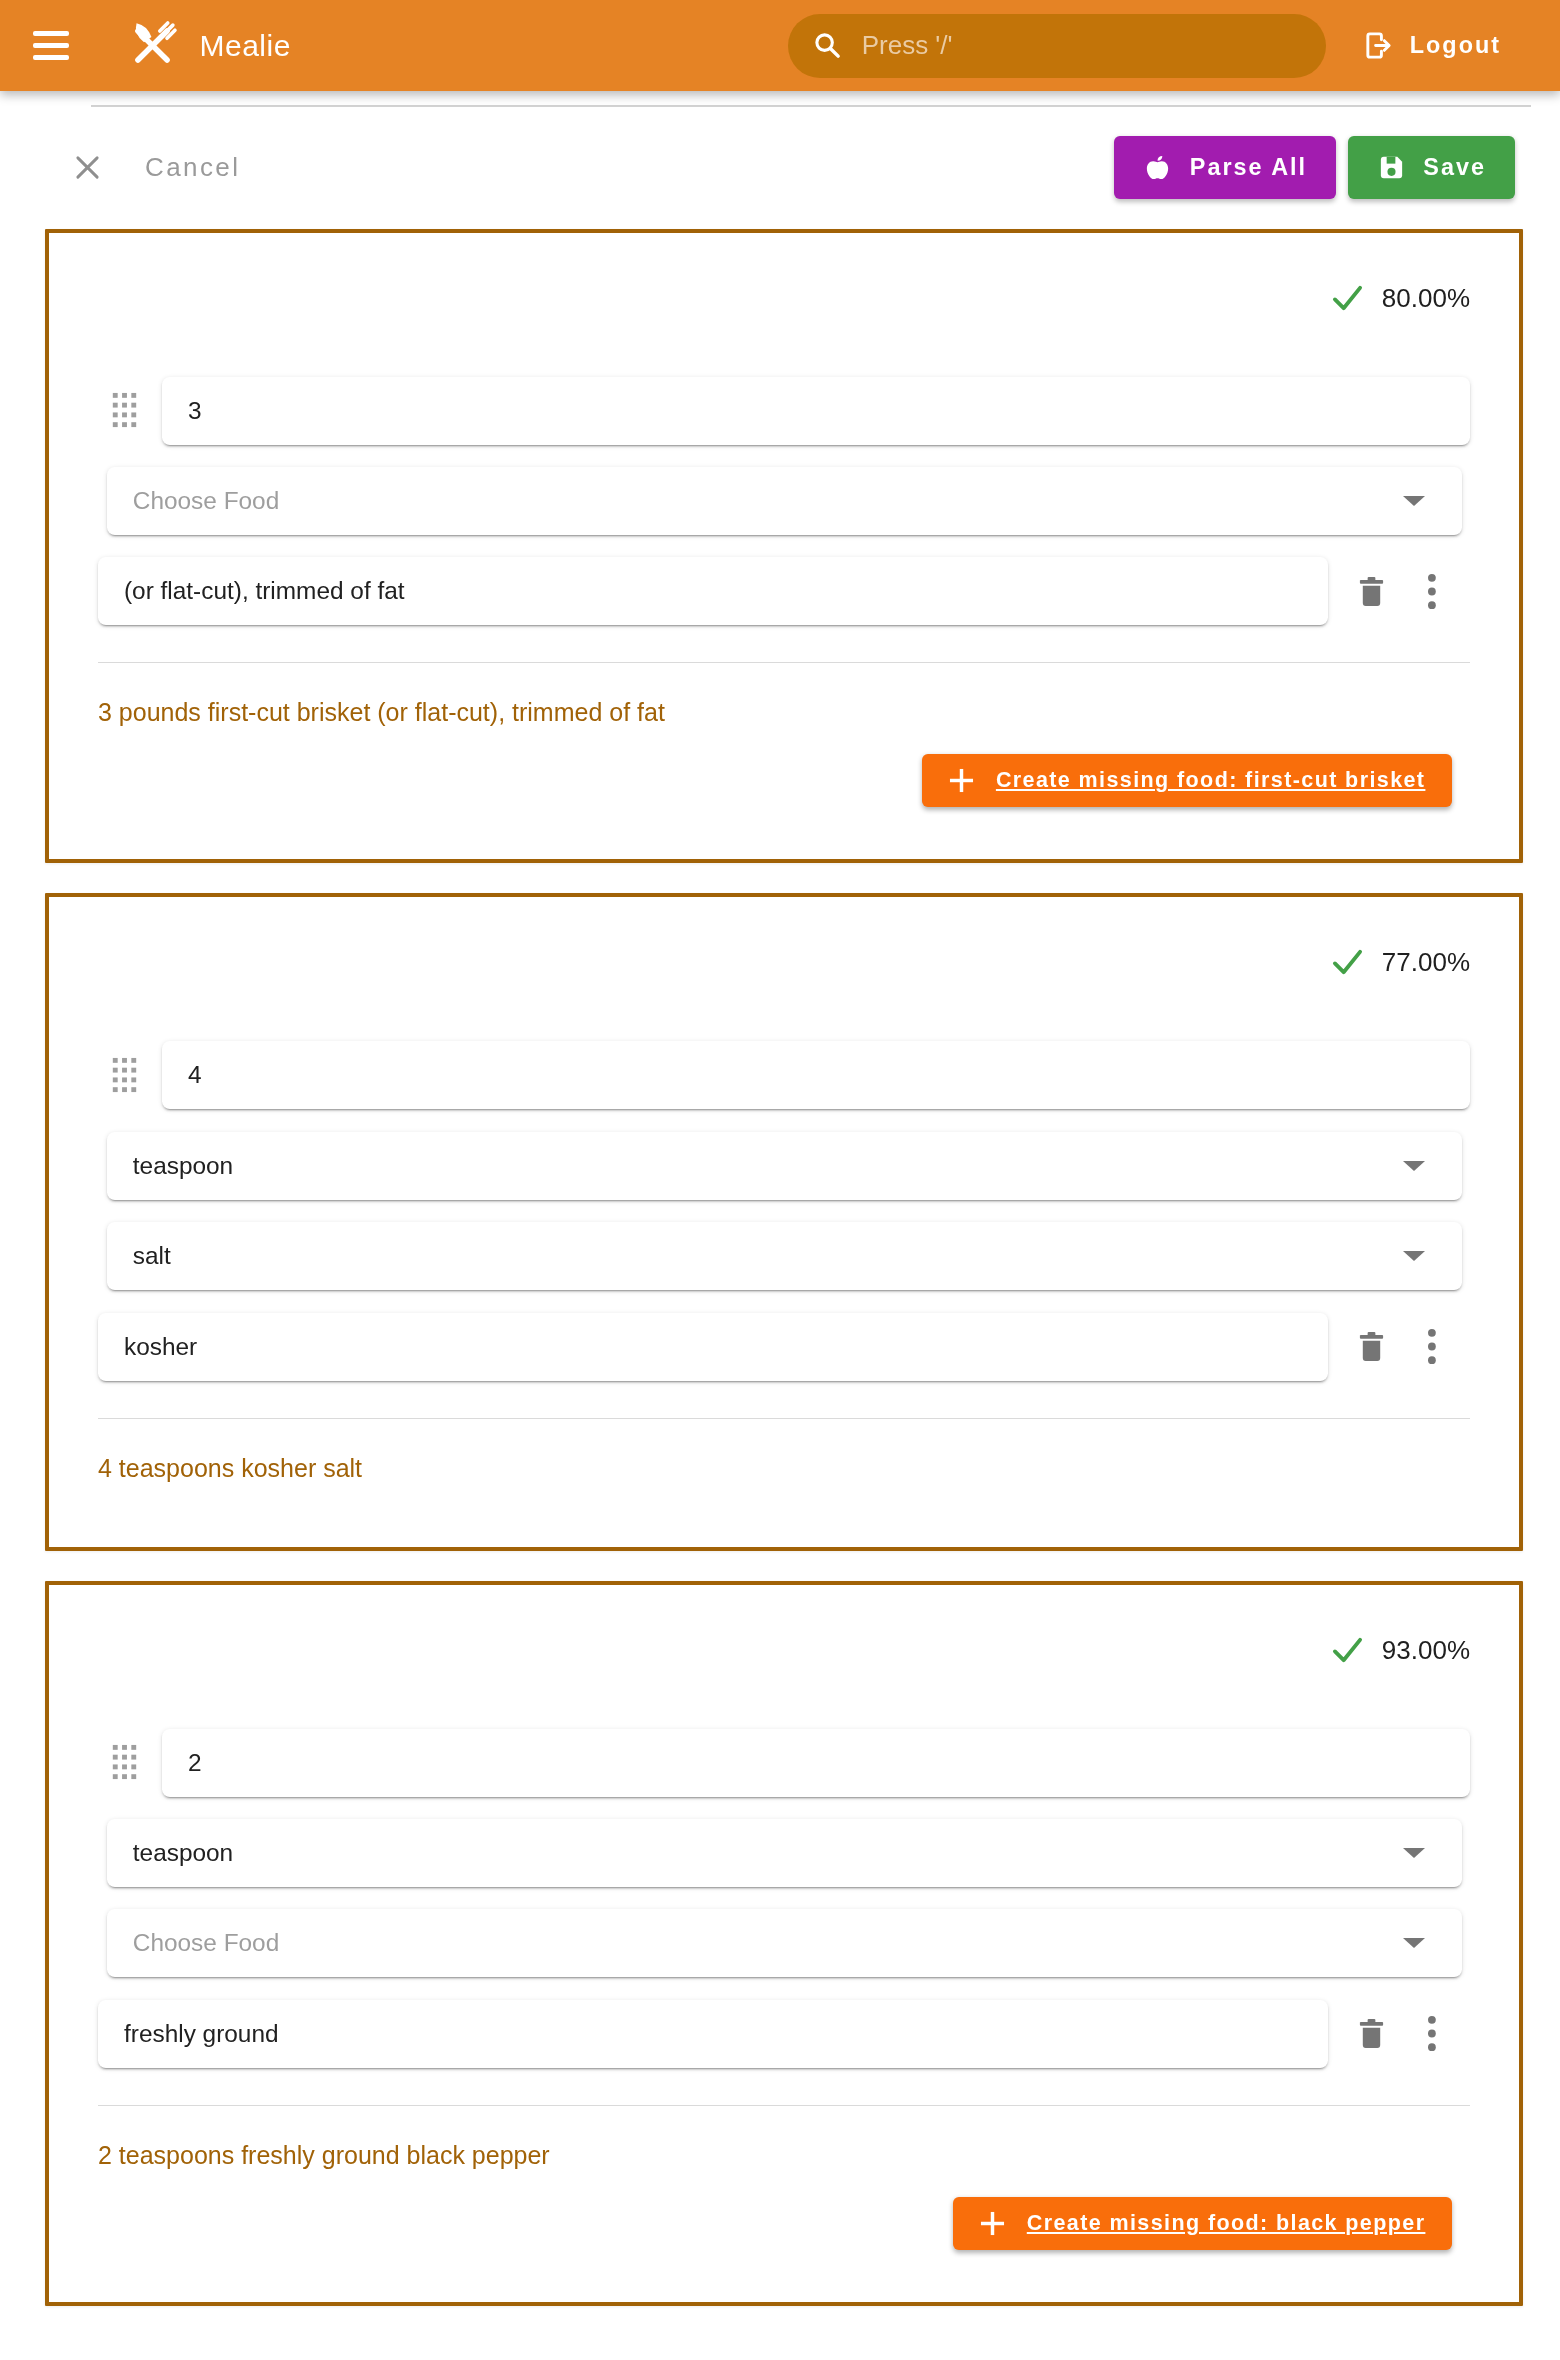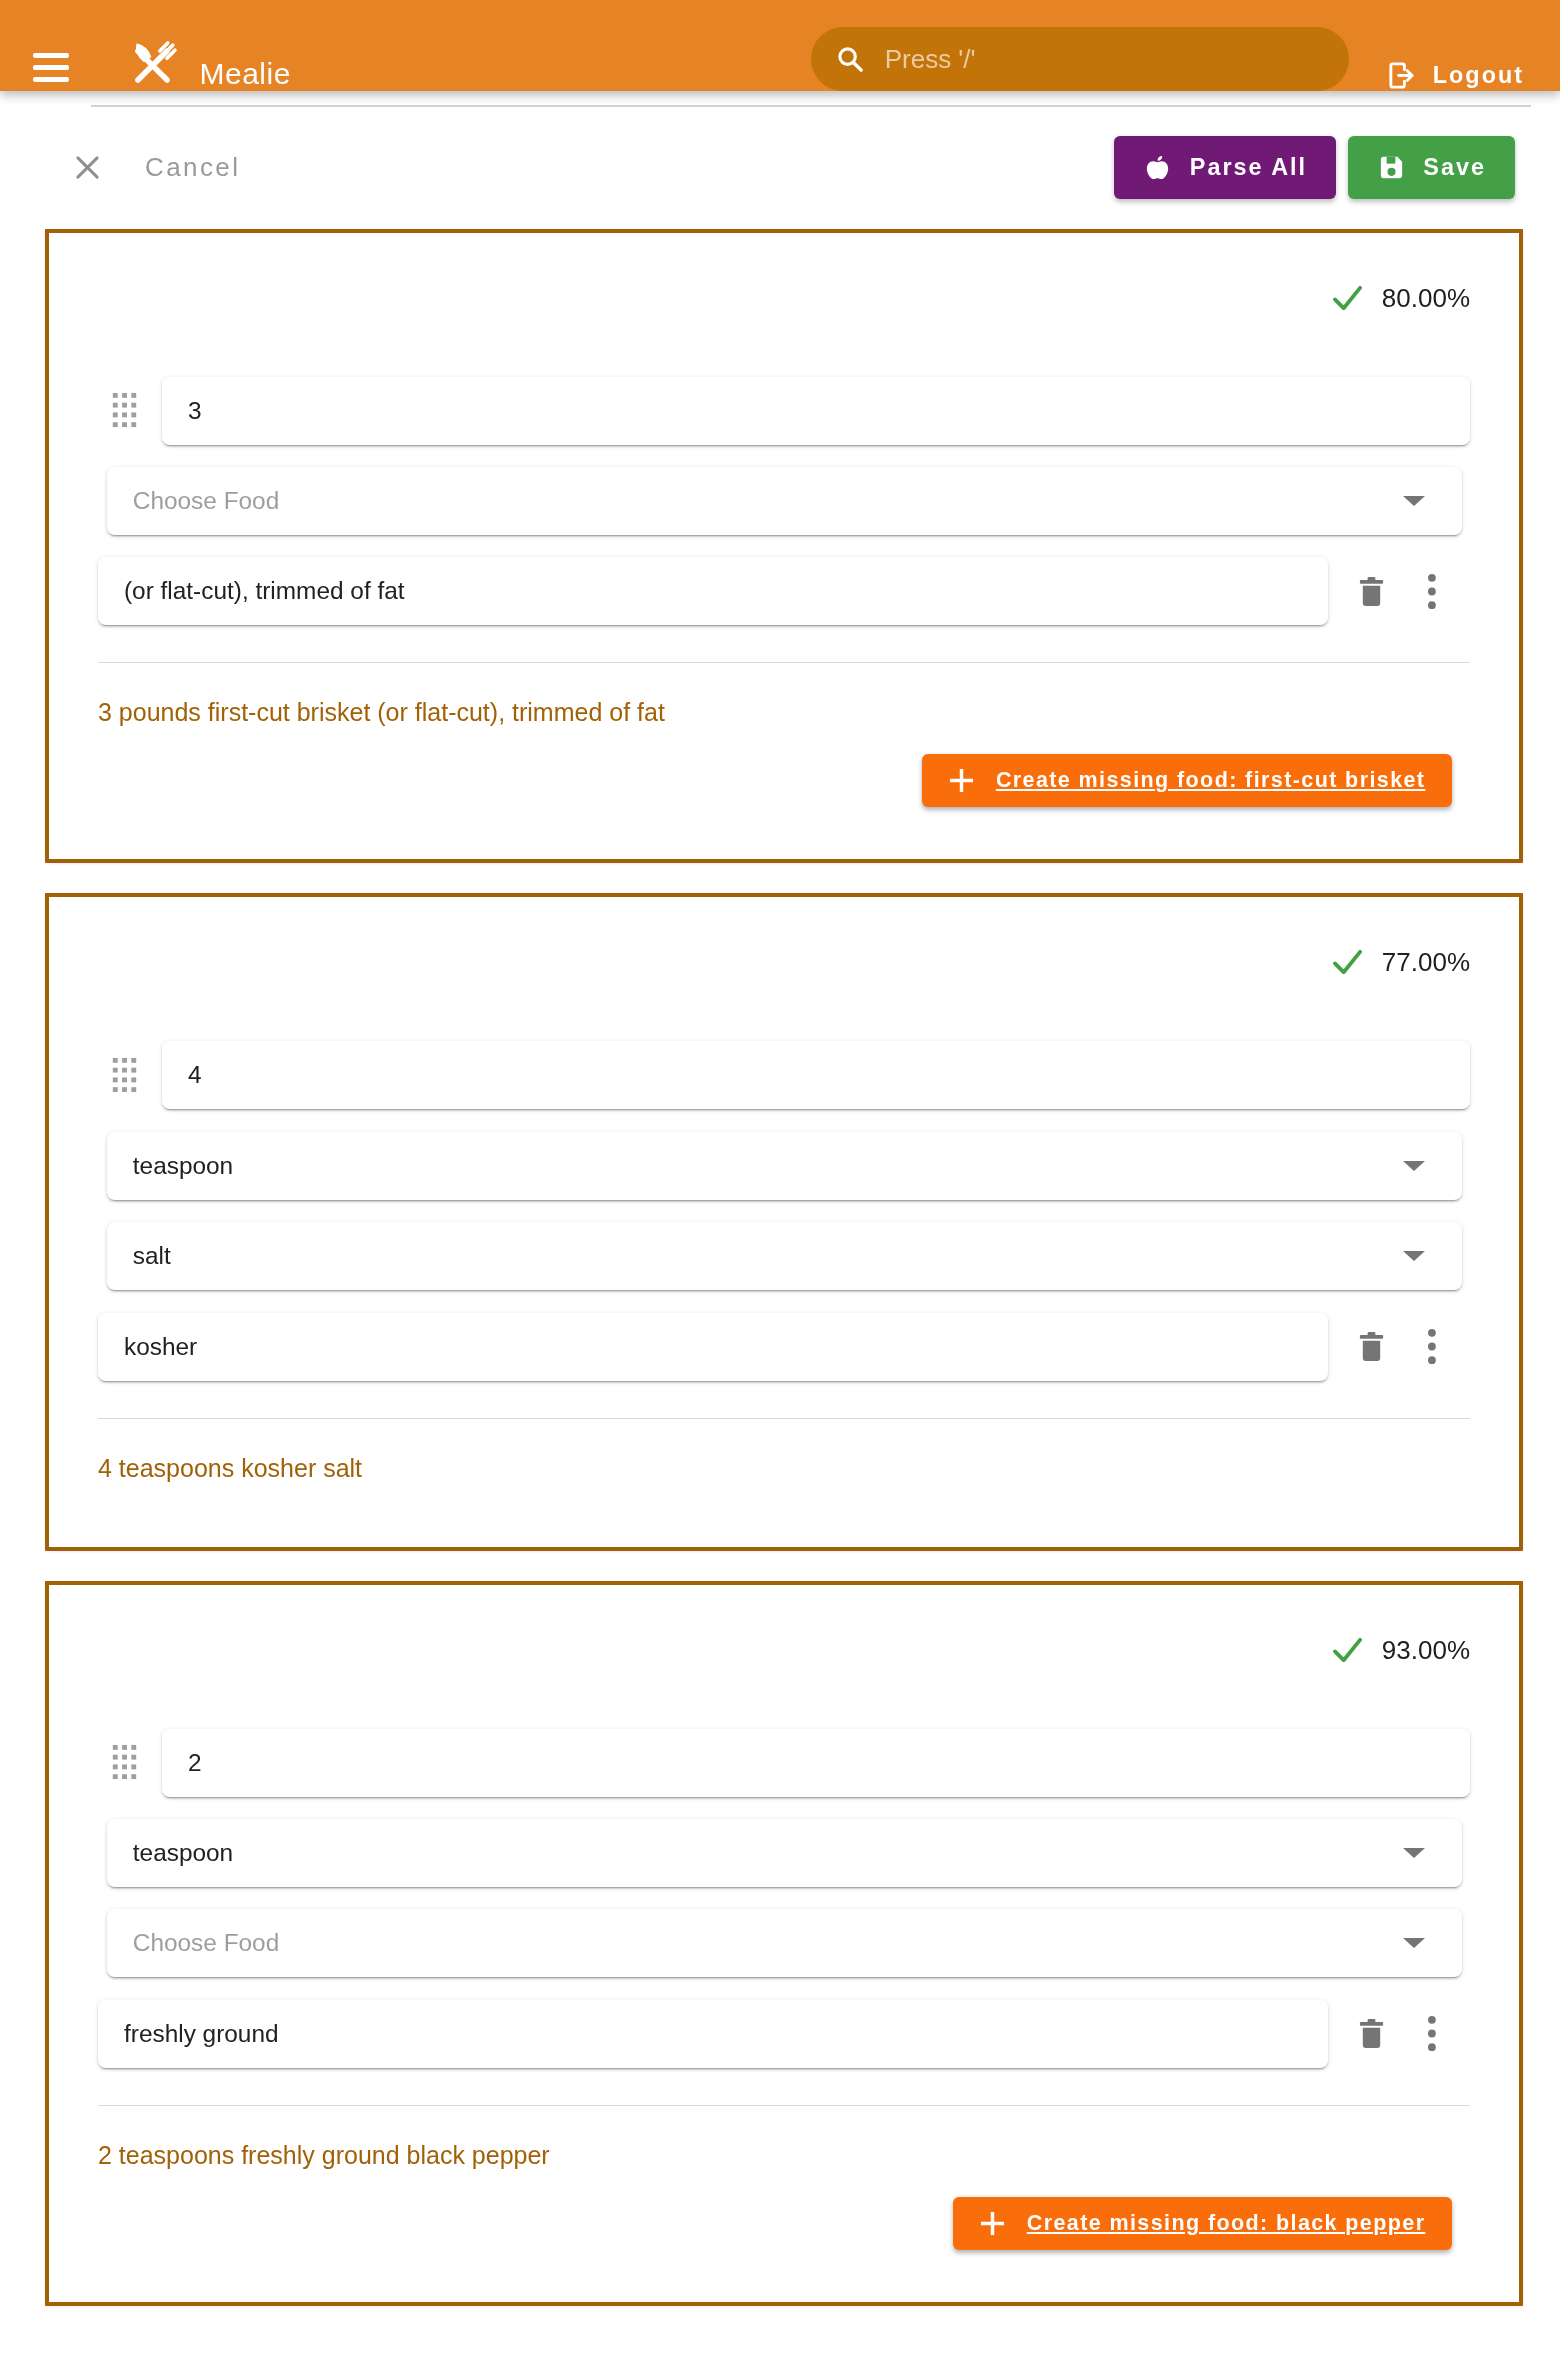--- a/index.html
+++ b/index.html
@@ -1,21 +1,21 @@
 <!DOCTYPE html>
 <html><head>
 <meta charset="utf-8">
 <style>
   * { box-sizing: border-box; margin: 0; padding: 0; }
   html, body { width: 1560px; height: 2360px; overflow: hidden; background: #fff;
     font-family: "Liberation Sans", sans-serif; color: #212121; }
 
   
-  .appbar { height: 91px; background: #E58325; display: flex; align-items: flex-end;
-    padding: 0 36px 0 33px; box-shadow: 0 3.9px 9.8px rgba(0,0,0,0.28); position: relative; z-index: 5; }
+  .appbar { height: 91px; background: #E58325; display: flex; align-items: center;
+    padding: 0 59px 0 33px; box-shadow: 0 3.9px 9.8px rgba(0,0,0,0.28); position: relative; z-index: 5; }
   .hamburger { width: 47px; height: 47px; display: flex; flex-direction: column;
     justify-content: center; gap: 6.8px; cursor: pointer; }
   .hamburger span { display: block; width: 36px; height: 4.9px; background: #fff; border-radius: 2px; }
   .logo { margin-left: 47px; width: 51px; height: 51px; }
   .app-title { color: #fff; font-size: 30px; font-weight: 400; margin-left: 21.5px; letter-spacing: 0.5px; }
   .searchbar { margin-left: auto; width: 538px; height: 64px; border-radius: 32px;
     background: #C27409; display: flex; align-items: center; padding: 0 25px; cursor: text; }
   .searchbar .placeholder { color: #EACBA3; font-size: 26px; margin-left: 19.5px; }
   .logout { display: flex; align-items: center; margin-left: 37px; cursor: pointer; }
   .logout-label { color: #fff; font-size: 23.4px; font-weight: bold; letter-spacing: 2px; margin-left: 15.6px; }
@@ -24,21 +24,21 @@
 
   
   .toolbar { display: flex; align-items: center; margin: 29px 45px 0 74px; }
   .cancel-btn { display: flex; align-items: center; gap: 44px; cursor: pointer; }
   .cancel-label { color: #9A9A9A; font-size: 26px; font-weight: 500; letter-spacing: 2.4px; }
   .btn { display: flex; align-items: center; height: 63px; border: none; border-radius: 5.9px;
     color: #fff; font-family: "Liberation Sans", sans-serif; font-size: 23.4px; font-weight: bold;
     letter-spacing: 2px; padding: 0 29px; cursor: pointer;
     box-shadow: 0 2.9px 4.9px rgba(0,0,0,0.25); }
   .btn svg { margin-right: 17.6px; }
-  .btn-parse { background: #701a75; margin-left: auto; }
+  .btn-parse { background: #a21caf; margin-left: auto; }
   .btn-save { background: #43A047; margin-left: 11.7px; }
 
   
   .card { margin: 30px 37px 0 45px; background: #fff; border: 4px solid #a16207;
     border-radius: 1px; box-shadow: 0 1px 2.9px rgba(0,0,0,0.07); padding: 0 49px; }
   .confidence-row { display: flex; justify-content: flex-end; align-items: center;
     gap: 17.6px; padding-top: 49px; height: 82px; }
   .confidence-text { font-size: 26px; color: #1F1F1F; }
 
   .qty-row { display: flex; align-items: center; margin-top: 62px; }

